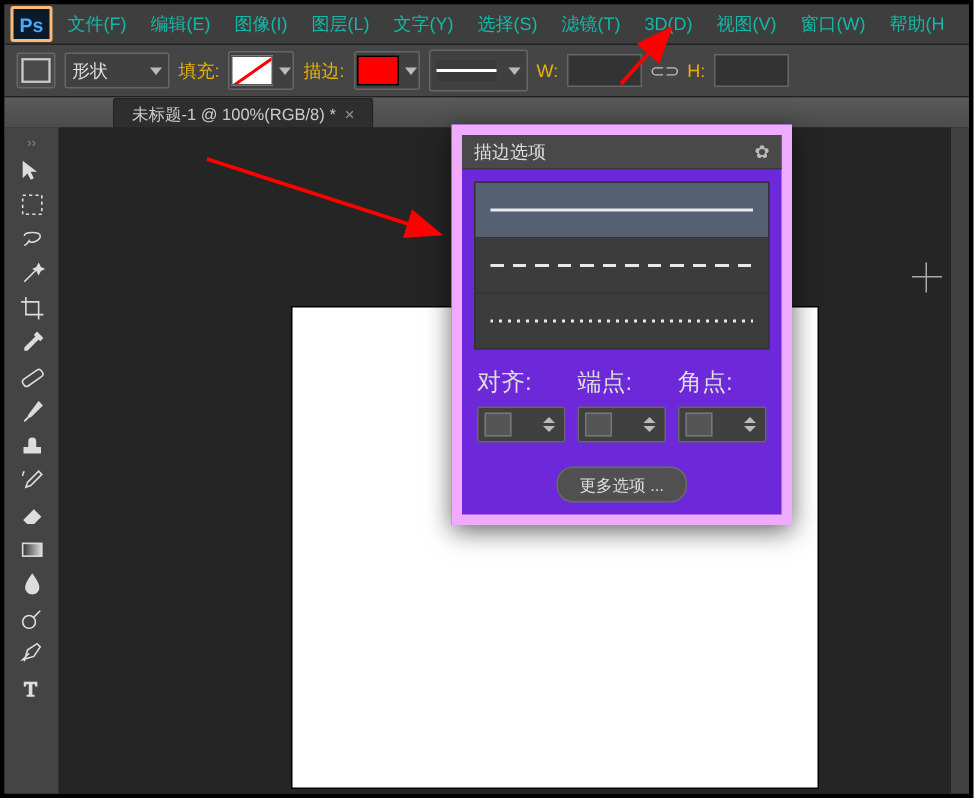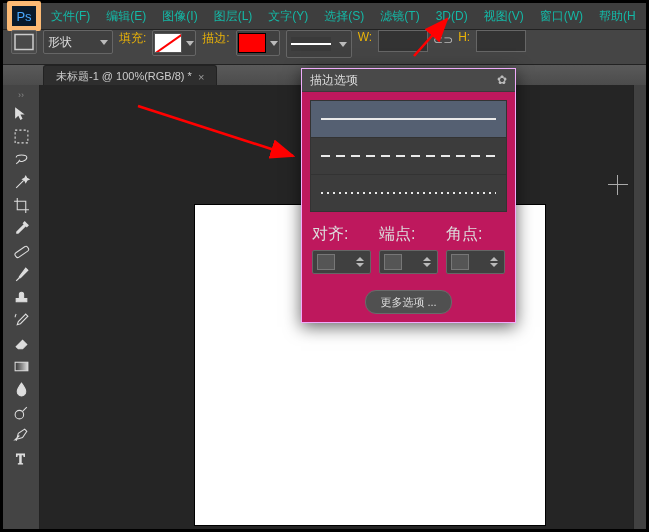--- a/index.html
+++ b/index.html
@@ -1,49 +1,49 @@
 <!DOCTYPE html>
 <html><head>
 <meta charset="utf-8">
 <style>
   html,body{margin:0;padding:0;width:649px;height:532px;overflow:hidden;font-family:"Microsoft YaHei",Arial,sans-serif;font-size:12px;color:#ddd;background:#fff}
   .frame{box-sizing:border-box;width:649px;height:532px;border:3px solid #000;background:#3b3b3b;position:relative}
   
   .menubar{height:26px;background:#3e3e3e;border-bottom:1px solid #222;display:flex;align-items:center;padding:0 4px;gap:4px}
-  .ps-logo{width:24px;height:20px;background:#0a1a2b;color:#4aa8ff;border:5px solid #fdba74;display:flex;align-items:center;justify-content:center;font-weight:normal;font-size:13px;border-radius:2px}
+  .ps-logo{width:24px;height:20px;background:#0a1a2b;color:#4aa8ff;border:2px solid #fdba74;display:flex;align-items:center;justify-content:center;font-weight:bold;font-size:13px;border-radius:2px}
   .menu-item{padding:3px 6px;color:#14b8a6;white-space:nowrap}
   
-  .optbar{height:34px;background:#454545;border-bottom:1px solid #222;display:flex;align-items:flex-start;padding:0 8px;gap:6px;color:#ddd}
+  .optbar{height:34px;background:#454545;border-bottom:1px solid #222;display:flex;align-items:center;padding:0 8px;gap:6px;color:#ddd}
   .opt-icon{width:24px;height:22px;border:1px solid #666;background:#4a4a4a;display:flex;align-items:center;justify-content:center;border-radius:2px}
   .opt-dd{height:22px;border:1px solid #666;background:#404040;display:flex;align-items:center;justify-content:space-between;padding:0 4px;border-radius:2px}
   .caret{width:0;height:0;border-left:4px solid transparent;border-right:4px solid transparent;border-top:5px solid #bbb;margin-left:4px}
   .sw-red{width:28px;height:18px;background:#ff0000;border:1px solid #000}
   .sw-slash{width:28px;height:18px;border:1px solid #555;background:#fff;position:relative;overflow:hidden}
   .sw-slash::after{content:"";position:absolute;left:-3px;top:8px;width:36px;height:2px;background:#f00;transform:rotate(-35deg)}
   .stroke-prev{width:40px;height:14px;background:#3a3a3a;display:flex;align-items:center}
   .stroke-line{height:2px;background:#fff;width:100%}
   .num-field{width:40px;height:20px;background:#333;border:1px solid #666;padding:0 4px;display:flex;align-items:center;color:#ddd}
   .link-icn{width:18px;height:20px;display:flex;align-items:center;justify-content:center;color:#bbb}
   .label{color:#eab308}
   
-  .tabbar{height:22px;background:linear-gradient(#5a5a5a,#4a4a4a);border-bottom:1px solid #222;display:flex;padding-left:40px}
+  .tabbar{height:22px;background:linear-gradient(#5a5a5a,#4a4a4a);border-bottom:1px solid #222;display:flex;padding-left:72px}
   .tab{background:#2e2e2e;height:21px;padding:0 12px;display:flex;align-items:center;gap:6px;border-top-left-radius:3px;border-top-right-radius:3px;border:1px solid #222;border-bottom:none;color:#ccc;font-size:11px}
   .tab-x{color:#999;font-size:11px}
   
   .workspace{position:absolute;left:0;right:0;top:82px;bottom:0;background:#252525;display:flex}
   .toolbox{width:36px;background:#444;border-right:1px solid #222;display:flex;flex-direction:column;align-items:center;padding-top:6px;gap:0}
   .tbx-handle{width:32px;height:8px;display:flex;align-items:center;justify-content:center;color:#888;font-size:9px;margin-bottom:3px}
   .tool{width:28px;height:23px;display:flex;align-items:center;justify-content:center;color:#ddd;position:relative}
   .tool svg{width:17px;height:17px;fill:#ddd;stroke:#ddd}
   .canvas-zone{flex:1;position:relative;background:#252525}
   .canvas{position:absolute;left:155px;top:120px;width:350px;height:320px;background:#fff;box-shadow:0 0 0 1px #000}
   .right-strip{width:12px;background:#414141;border-left:1px solid #222}
   
   
-  .panel{position:absolute;left:298px;top:65px;width:213px;background:#be185d;border:1px solid #f0abfc;box-shadow:0 4px 16px rgba(0,0,0,.6)}
+  .panel{position:absolute;left:298px;top:80px;width:213px;background:#6d28d9;border:7px solid #f0abfc;box-shadow:0 4px 16px rgba(0,0,0,.6)}
   .panel-head{height:22px;display:flex;align-items:center;justify-content:space-between;padding:0 8px;background:#494949;border-bottom:1px solid #3a3a3a;color:#ddd;font-size:12px}
   .gear{color:#bbb}
   .preset-box{margin:8px;border:1px solid #333;background:#3c3c3c}
   .preset{height:36px;display:flex;align-items:center;justify-content:center;border-bottom:1px solid #333;padding:0 10px}
   .preset:last-child{border-bottom:none}
   .preset.selected{background:#556072}
   .ln-solid{width:100%;height:2px;background:#e9e9e9}
   .ln-dash{width:100%;height:2px;background:repeating-linear-gradient(90deg,#e9e9e9 0 9px,transparent 9px 15px)}
   .ln-dot{width:100%;height:2px;background:repeating-linear-gradient(90deg,#e9e9e9 0 2px,transparent 2px 6px)}
   .panel-row{display:flex;padding:4px 10px 2px;gap:8px}

